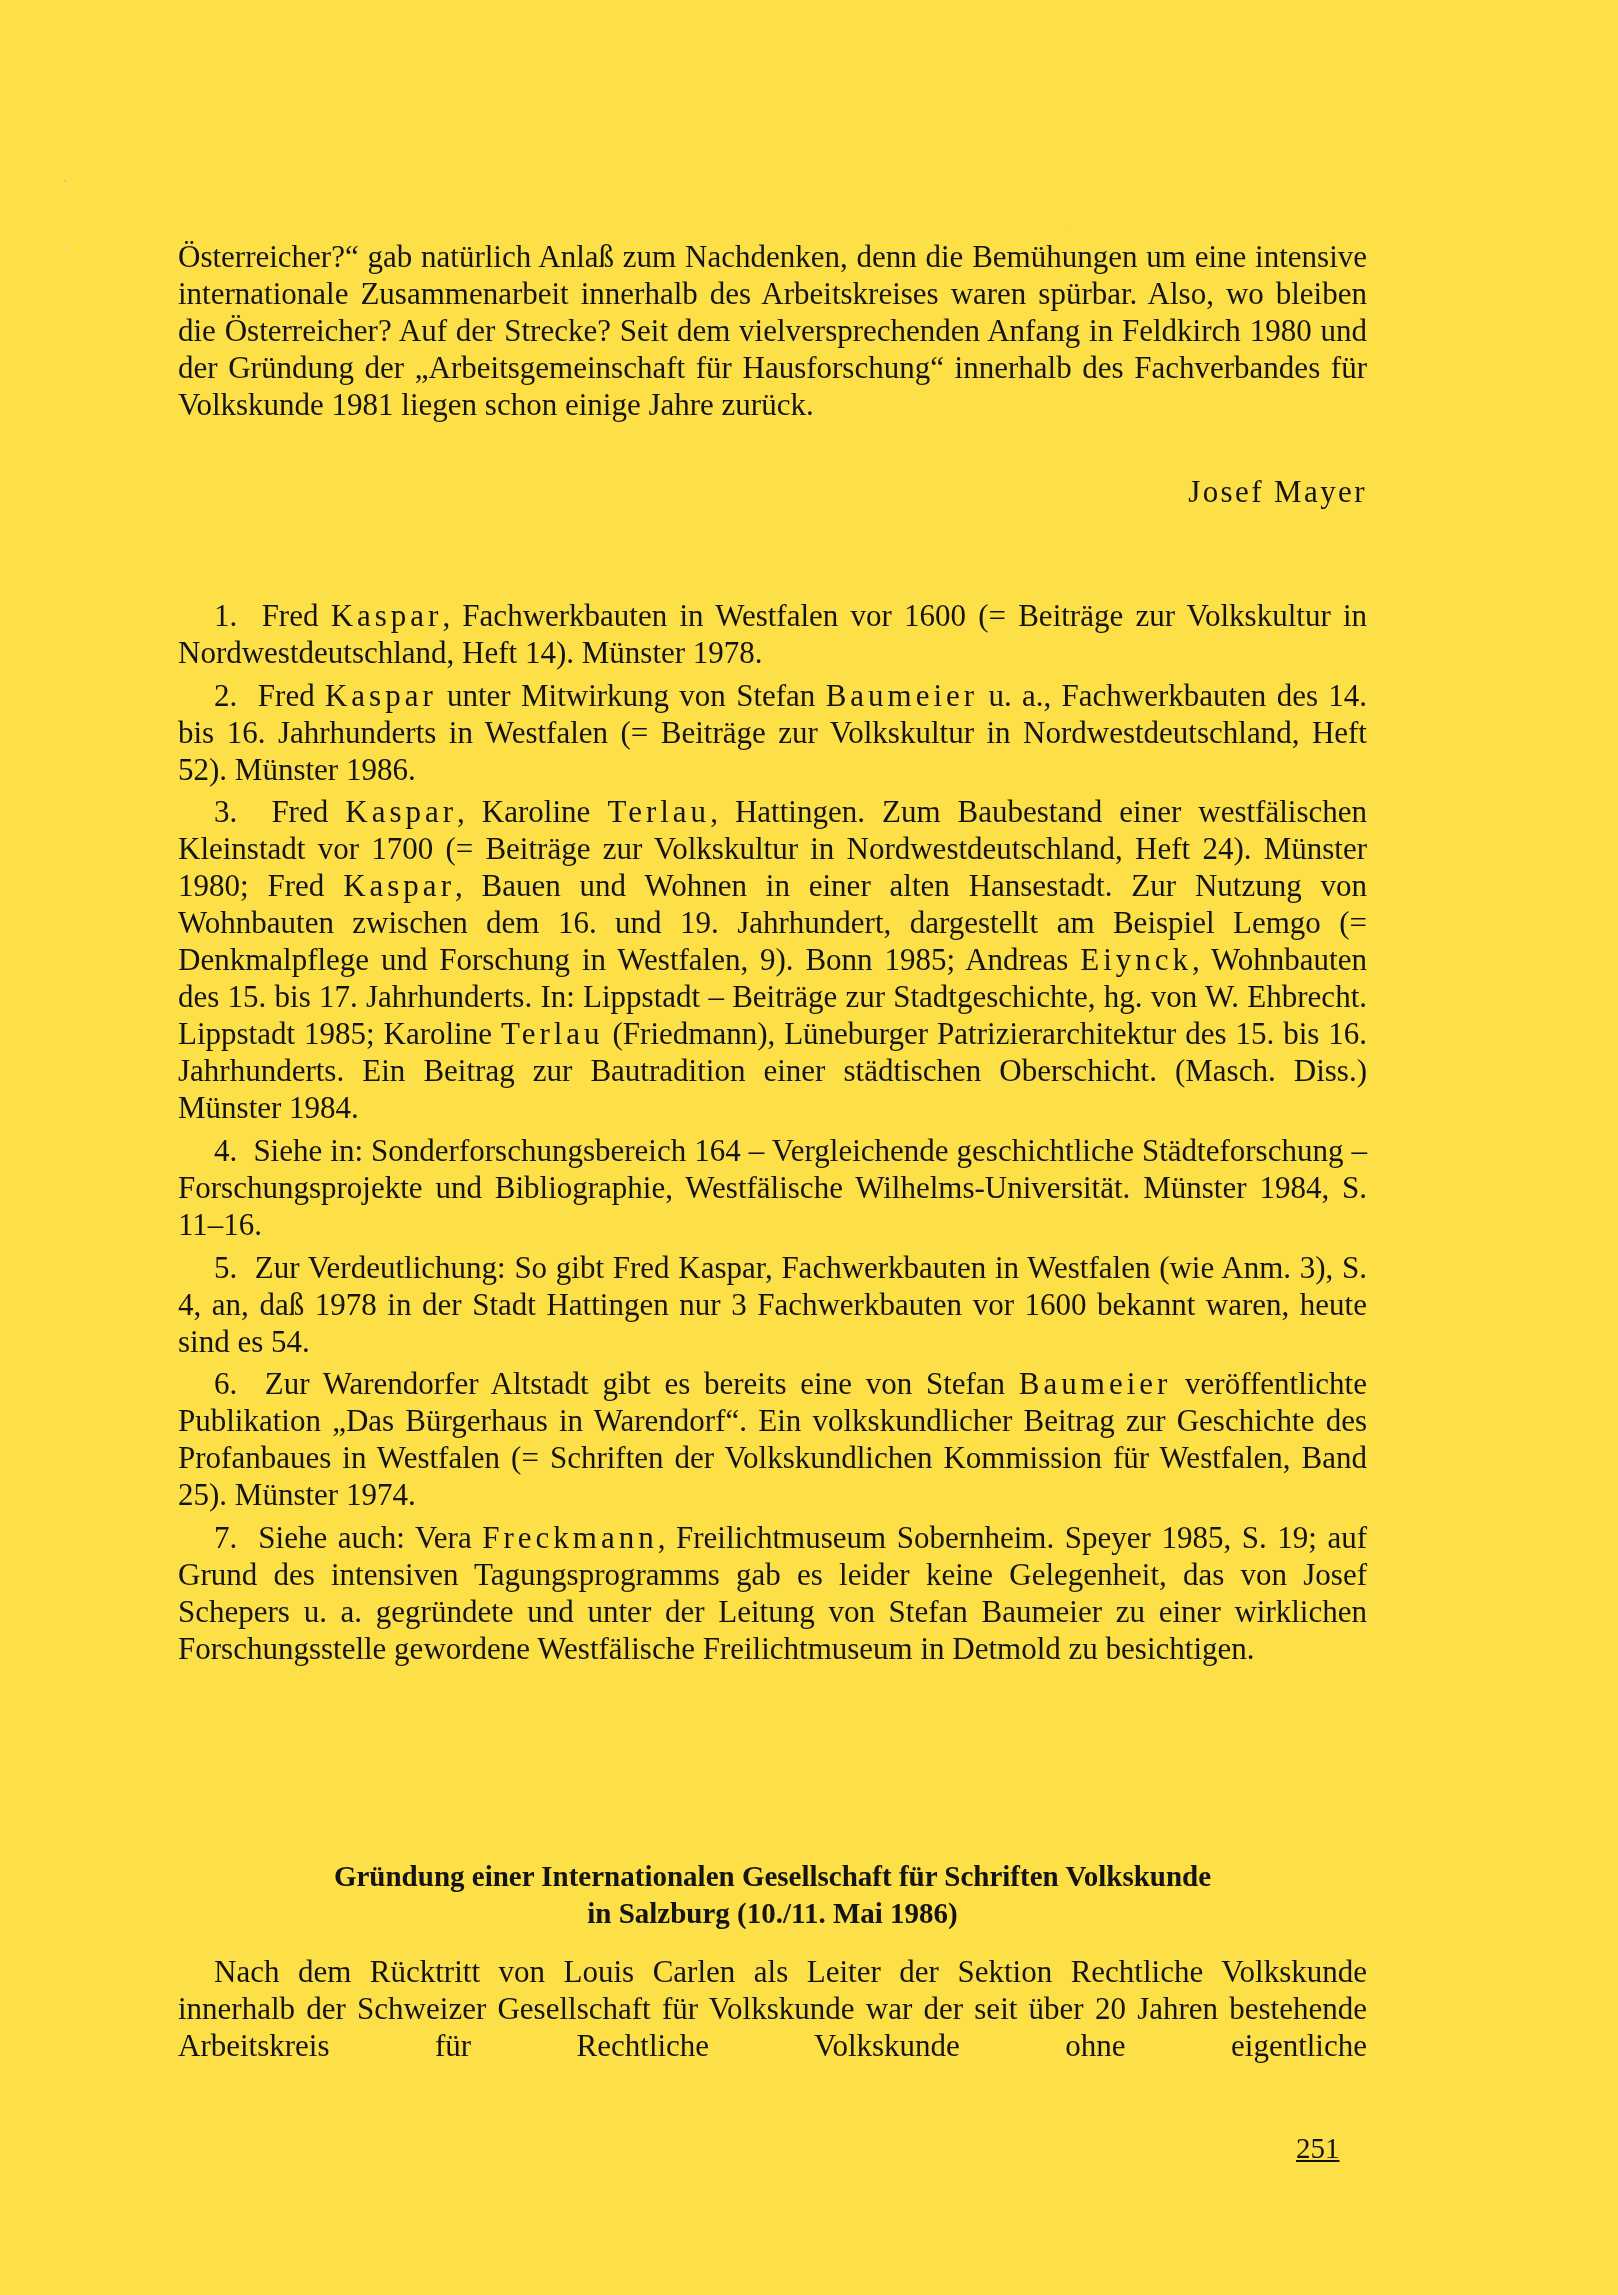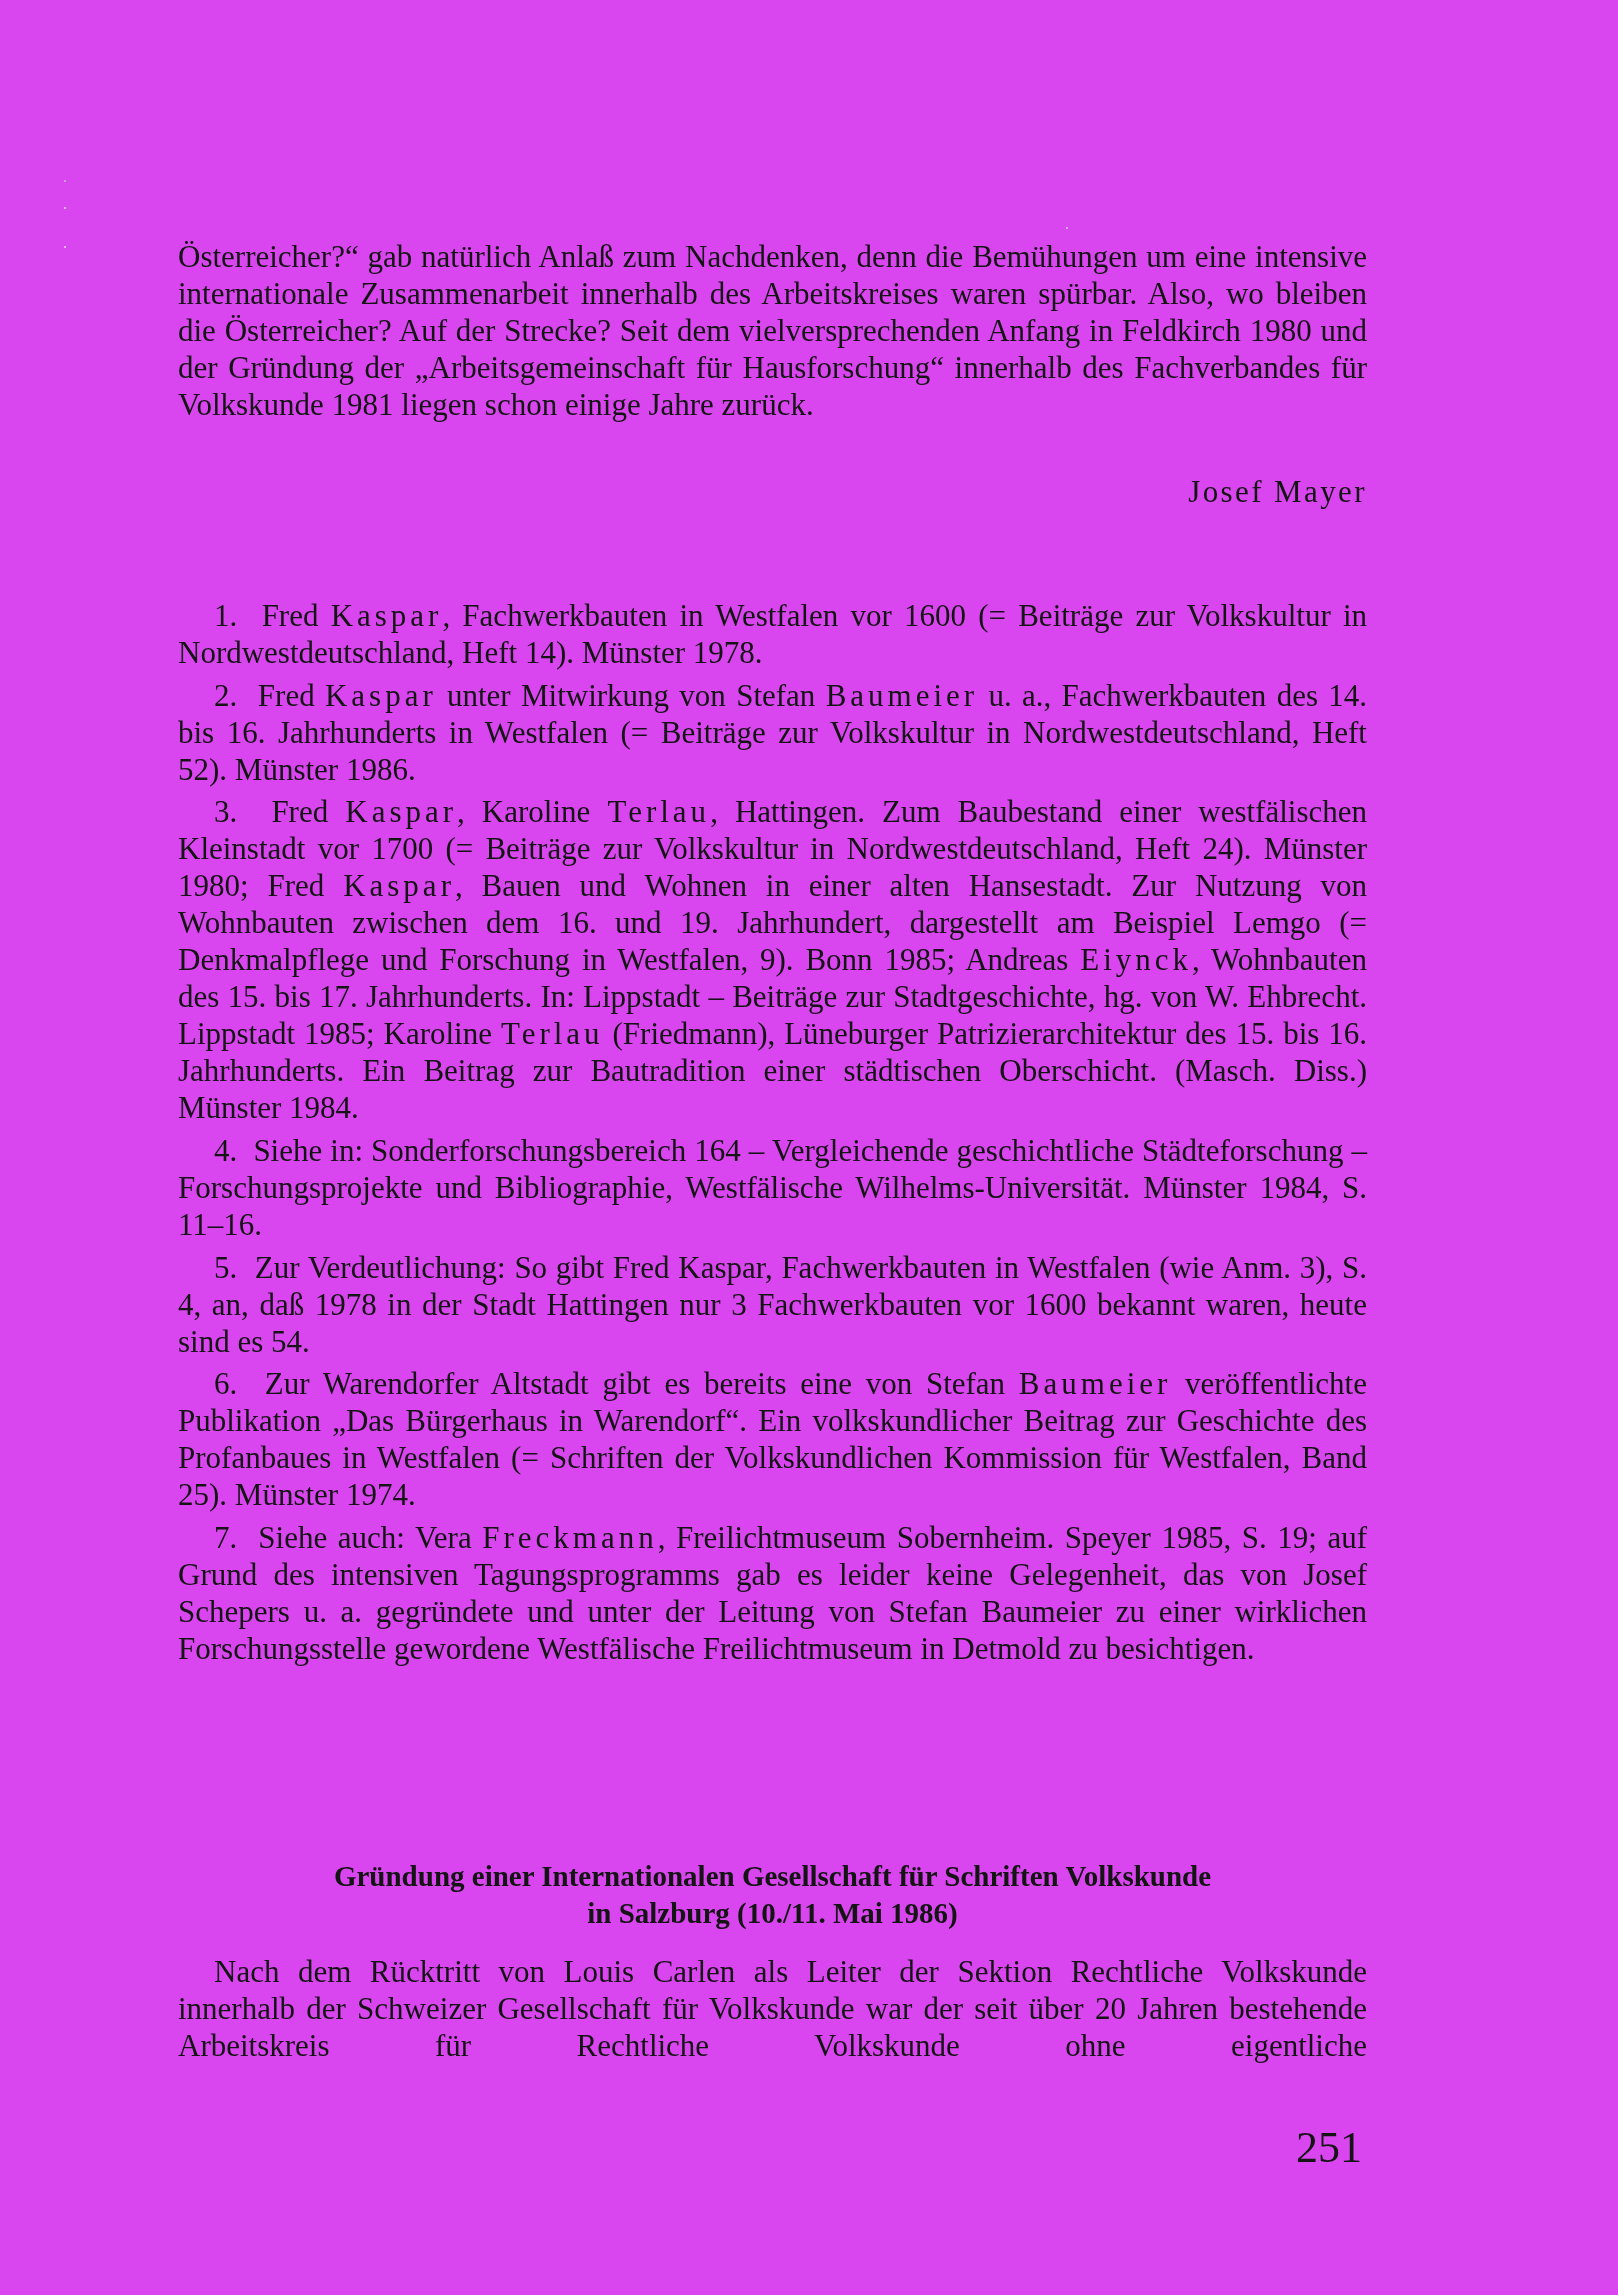--- a/index.html
+++ b/index.html
@@ -1,17 +1,17 @@
 <!DOCTYPE html>
 <html style="font-size:13px"><head>
 <meta charset="utf-8">
 <style>
   html, body { margin: 0; padding: 0; background: #ffffff; }
   body { width: 1618px; height: 2295px; position: relative; overflow: hidden; }
-  .page { position: absolute; left: 0; top: 0; width: 1618px; height: 2295px; background: #d946ef; }
+  .page { position: absolute; left: 0; top: 0; width: 1618px; height: 2295px; background: #fde047; }
   .txt {
     font-family: "Liberation Serif", "DejaVu Serif", serif;
     color: #141414;
     font-size: 31px;
     line-height: 37px;
     text-align: justify;
     text-align-last: left;
     hyphens: manual;
   }
   .block { position: absolute; left: 178px; width: 1189px; }
@@ -20,21 +20,21 @@
   .sig { position: absolute; top: 473px; right: 251px; text-align: right; letter-spacing: 2.4px; }
   .anm { position: absolute; top: 555px; left: 178px; width: 1189px; text-align: center; letter-spacing: 3.2px; text-align-last: center; }
   .notes { position: absolute; top: 597px; left: 178px; width: 1189px; }
   .note { margin: 0 0 5.7px 0; text-indent: 36px; }
   .sp { letter-spacing: 4px; }
   .heading {
     position: absolute; top: 1858px; left: 178px; width: 1189px;
     text-align: center; text-align-last: center; font-weight: bold; font-size: 29px; line-height: 37px;
   }
   .after { position: absolute; top: 1937px; left: 178px; width: 1189px; }
-  .pageno { position: absolute; top: 2128px; left: 1296px; font-size: 44px; line-height: 40px; }
+  .pageno { position: absolute; top: 2128px; left: 1296px; font-size: 29px; line-height: 40px; text-decoration: underline; }
   .speck { position: absolute; width: 2.4px; height: 2.4px; background: #bbb; border-radius: 50%; }
 </style>
 </head>
 <body>
 
 <div class="page">
 
   <span class="speck" style="left:64px;top:180px;"></span>
   <span class="speck" style="left:64px;top:207px;background:#ddd;"></span>
   <span class="speck" style="left:64px;top:246px;background:#ddd;"></span>

